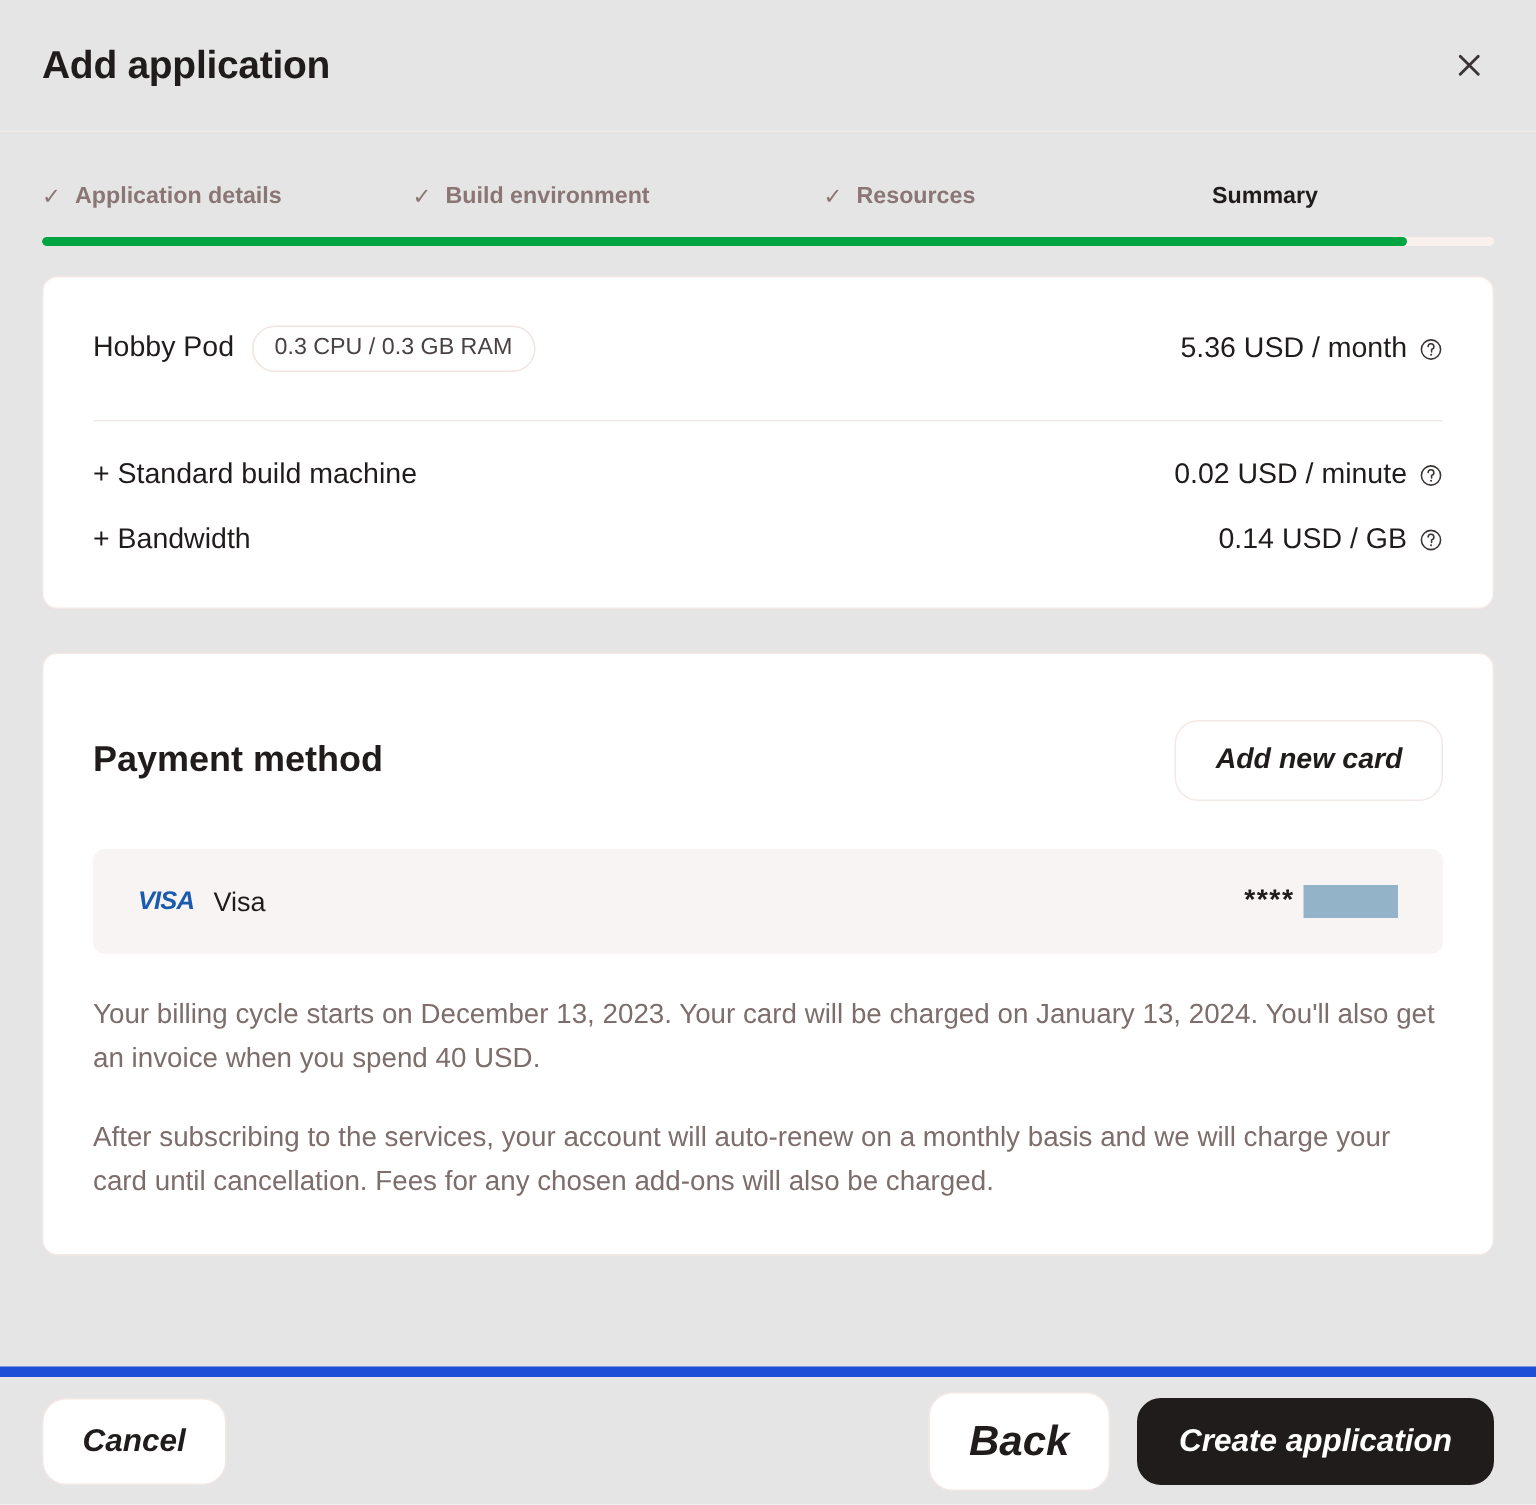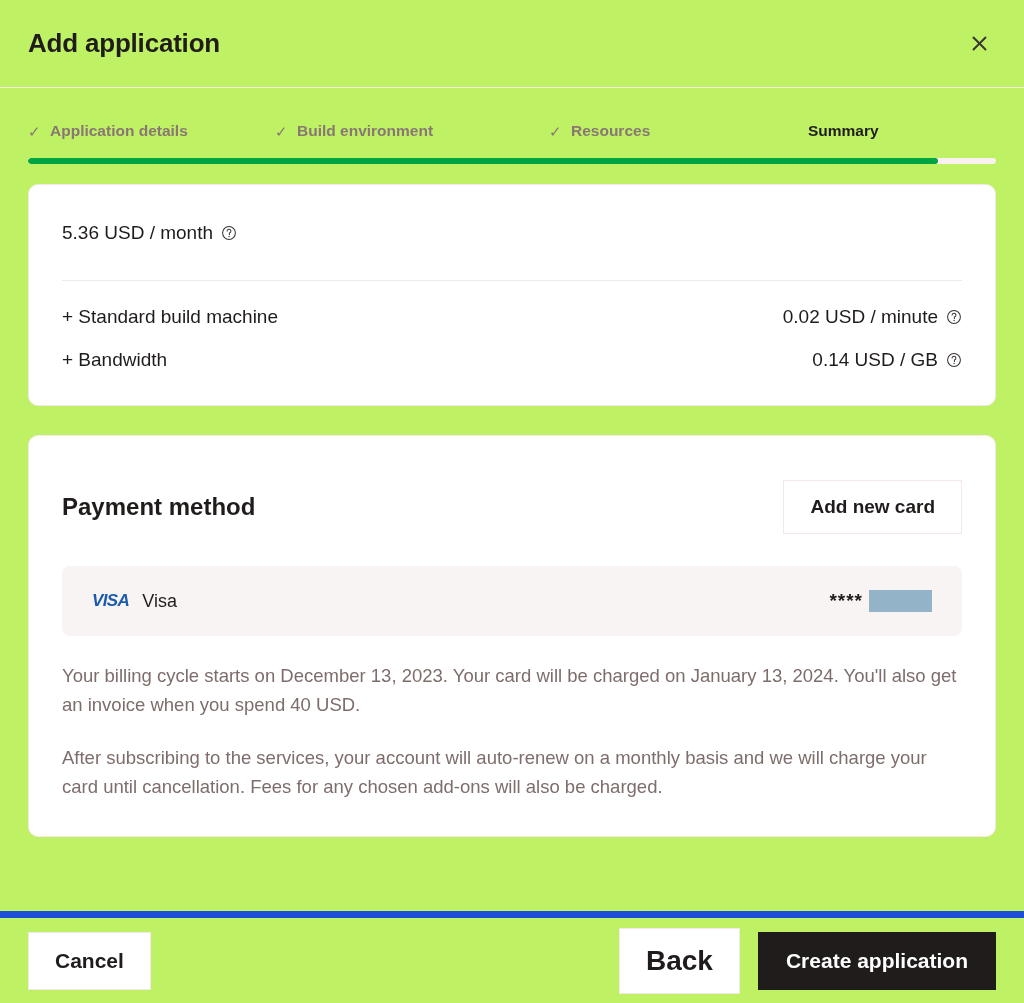--- a/index.html
+++ b/index.html
@@ -3,21 +3,21 @@
 <meta charset="utf-8">
 <style>
   * { box-sizing: border-box; margin: 0; padding: 0; }
   html, body {
     width: 1024px; height: 1003px;
     background: #ffffff;
     font-family: "Liberation Sans", sans-serif;
     color: #201c1c;
     overflow: hidden;
   }
-  .modal { width: 1024px; height: 1003px; display: flex; flex-direction: column; background:#bef264; }
+  .modal { width: 1024px; height: 1003px; display: flex; flex-direction: column; background:#e5e5e5; }
 
   
   .header {
     height: 88px; flex: 0 0 88px;
     display: flex; align-items: center; justify-content: space-between;
     padding: 0 28px 0 28px;
     border-bottom: 1px solid #f0e9e6;
   }
   .modal-title { font-size: 26px; font-weight: bold; letter-spacing: -0.2px; color: #201c1c; }
   .close-btn {
@@ -72,21 +72,21 @@
   .price-text { font-size: 19px; color: #201c1c; white-space: nowrap; }
   .help-icon { width: 16px; height: 16px; display:block; color:#3a3434; }
   .card-divider { height: 1px; background: #efe9e7; }
 
   
   .payment-card { padding: 26px 33px 34px 33px; }
   .payment-head { display: flex; align-items: center; justify-content: space-between; margin-top: 18px;}
   .payment-title { font-size: 24px; font-weight: bold; color: #201c1c; }
   .btn {
     font-family: "Liberation Sans", sans-serif;
-    cursor: pointer; border-radius: 0; white-space: nowrap;
+    cursor: pointer; border-radius: 16px; white-space: nowrap; font-style: italic;
   }
   .btn-outline {
     background: #fff; border: 1px solid #f3e8e5; color: #201c1c;
     font-size: 19px; font-weight: bold; padding: 15px 26px;
   }
   .card-row {
     margin-top: 32px;
     background: #f8f4f3; border-radius: 8px;
     height: 70px; display: flex; align-items: center; justify-content: space-between;
     padding: 0 30px;
@@ -160,20 +160,24 @@
     <div class="progress-track">
       <div class="progress-fill" id="progress-fill" style="width: 94%; background: rgb(0, 164, 65);"></div>
     </div>
   </div>
 
   <div class="body">
 
     <div class="card summary-card">
 
       <div class="price-row row-main">
+        <div class="plan-left">
+          <span class="plan-name">Hobby Pod</span>
+          <span class="chip">0.3 CPU / 0.3 GB RAM</span>
+        </div>
         <div class="price-right">
           <span class="price-text">5.36 USD / month</span>
           <span>
             <svg class="help-icon" viewBox="0 0 20 20" fill="none" stroke="currentColor" stroke-width="1.3">
               <circle cx="10" cy="10" r="8"></circle>
               <path d="M7.6 7.6a2.4 2.4 0 1 1 2.9 2.35V12" stroke-linecap="round"></path>
               <circle cx="10.1" cy="14.4" r="0.85" fill="currentColor" stroke="none"></circle>
             </svg>
           </span>
         </div>

